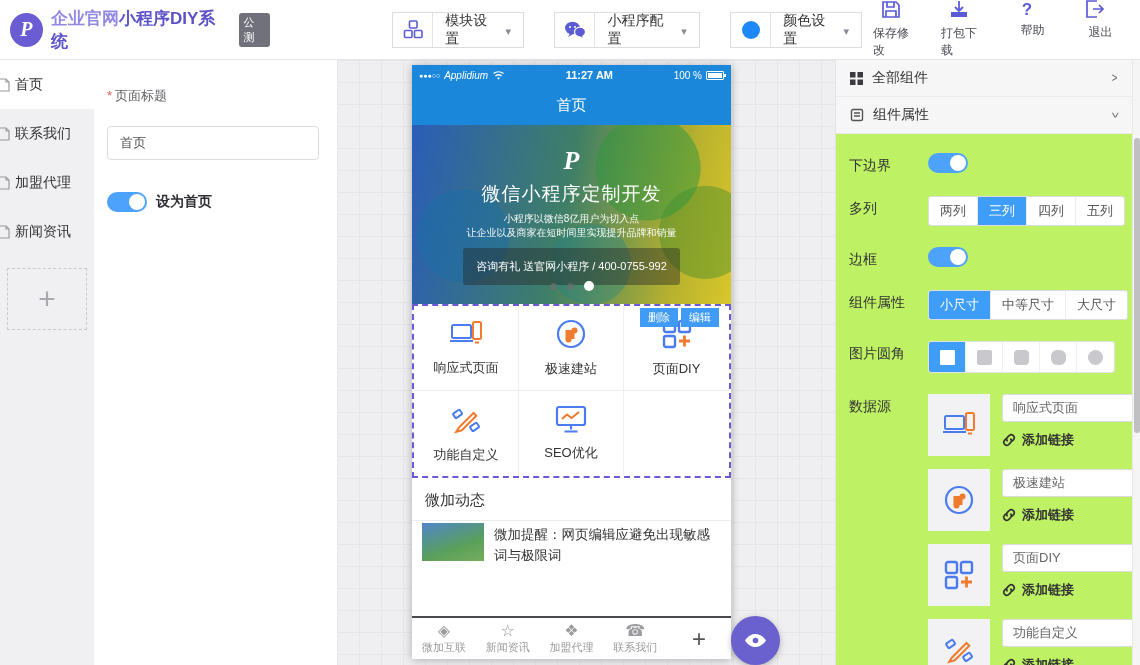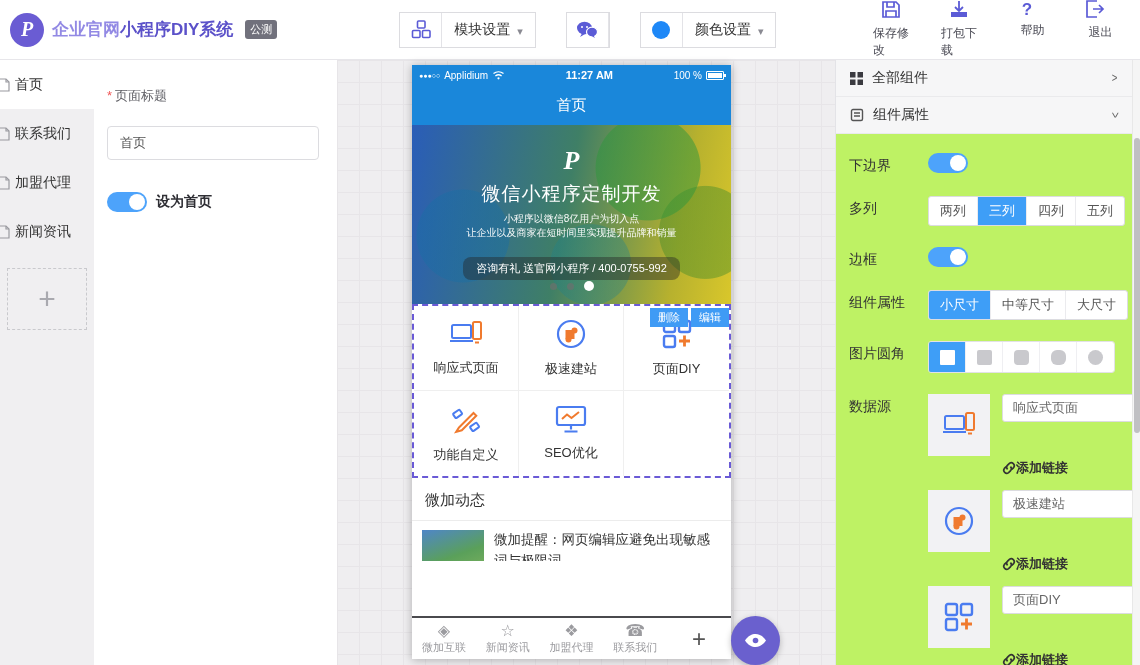--- a/index.html
+++ b/index.html
@@ -41,53 +41,53 @@
   .toggle-row { margin-top:32px; display:flex; align-items:center; gap:9px; font-size:14px; color:#2f2f35; font-weight:bold; }
   .switch { width:40px; height:20px; border-radius:10px; background:#4da3fb; position:relative; flex:0 0 40px; cursor:pointer; }
   .switch::after { content:""; position:absolute; top:2px; right:2px; width:16px; height:16px; border-radius:50%; background:#fff; }
 
   
   .canvas { flex:1; position:relative; background-color:#efeef0;
     background-image:linear-gradient(#e7e5e8 1px,transparent 1px),linear-gradient(90deg,#e7e5e8 1px,transparent 1px);
     background-size:22px 22px; }
   .phone { position:absolute; left:75px; top:5px; width:319px; height:594px; background:#fff; box-shadow:0 1px 9px rgba(0,0,0,.28); display:flex; flex-direction:column; overflow:hidden; }
   .status-bar { flex:0 0 20px; background:#1a87da; color:#fff; display:flex; align-items:center; padding:0 7px; font-size:10px; }
-  .sb-left { display:flex; align-items:center; gap:4px; }
+  .sb-left { display:flex; align-items:center; gap:4px;font-style:italic; }
   .sb-signal { font-size:7px; letter-spacing:0; }
   .sb-carrier { font-size:10px; }
   .sb-time { flex:1; text-align:center; font-weight:bold; font-size:11px; }
   .sb-right { display:flex; align-items:center; gap:4px; }
   .battery { width:18px; height:9px; border:1px solid #fff; border-radius:1px; position:relative; padding:1px; }
   .battery::after { content:""; position:absolute; right:-3px; top:2px; width:2px; height:3px; background:#fff; }
   .battery i { display:block; width:100%; height:100%; background:#fff; }
   .phone-titlebar { flex:0 0 40px; background:#1a87da; color:#fff; display:flex; align-items:center; justify-content:center; font-size:15px; }
   .banner { flex:0 0 179px; position:relative; text-align:center; color:#fff; overflow:hidden;
     background:
       radial-gradient(circle at 74% 24%, rgba(46,150,60,.50) 0 52px, rgba(46,150,60,0) 53px),
       radial-gradient(circle at 92% 60%, rgba(70,140,40,.45) 0 46px, rgba(70,140,40,0) 47px),
       radial-gradient(circle at 56% 78%, rgba(30,130,140,.35) 0 40px, rgba(30,130,140,0) 41px),
       radial-gradient(circle at 16% 62%, rgba(25,110,165,.45) 0 46px, rgba(25,110,165,0) 47px),
       linear-gradient(100deg,#2a5db8 0%,#3f7f66 48%,#b7b12e 82%,#d9c72b 100%); }
   .banner-logo { margin-top:21px; font-size:26px; font-weight:bold; font-style:italic; font-family:"Liberation Serif","DejaVu Serif",serif; }
   .banner-title { margin-top:5px; font-size:19px; letter-spacing:1px; }
   .banner-sub { margin-top:5px; font-size:10px; line-height:1.35; opacity:.96; }
-  .banner-promo { display:inline-block; margin-top:18px; background:rgba(35,35,35,.42); border-radius:8px; padding:4px 13px; font-size:11px; }
+  .banner-promo { display:inline-block; margin-top:9px; background:rgba(35,35,35,.42); border-radius:3px; padding:11px 13px; font-size:11px; }
   .banner-dots { position:absolute; left:0; right:0; bottom:13px; display:flex; align-items:center; justify-content:center; gap:10px; }
   .dot { width:7px; height:7px; border-radius:50%; background:rgba(110,110,110,.65); cursor:pointer; }
   .dot.active { width:10px; height:10px; background:#fff; }
   .section-head { flex:0 0 46px; display:flex; align-items:center; justify-content:center; font-size:16px; color:#55555c; }
   .component { border:2px dashed #6a5ad6; position:relative; cursor:pointer; }
   .adv-grid { display:grid; grid-template-columns:repeat(3,1fr); }
   .adv-cell { height:85px; display:flex; flex-direction:column; align-items:center; justify-content:center; gap:7px; font-size:13px; color:#333; border-right:1px solid #efefef; border-bottom:1px solid #efefef; background:#fff; }
   .adv-cell:nth-child(3n) { border-right:none; }
   .adv-cell:nth-child(n+4) { border-bottom:none; }
-  .comp-badges { position:absolute; top:2px; right:0; display:flex; gap:3px; z-index:2; }
+  .comp-badges { position:absolute; top:2px; right:10px; display:flex; gap:3px; z-index:2; }
   .comp-badge { background:#3f9bf5; color:#fff; font-size:11px; padding:2px 8px; cursor:pointer; }
   .news-head { padding:13px 13px 10px 13px; font-size:15px; color:#333; border-bottom:1px solid #ececec; }
-  .news-item { display:flex; gap:10px; padding:9px 12px 0 10px; height:40px; overflow:hidden; }
+  .news-item { display:flex; gap:10px; padding:9px 12px 0 10px; height:40px; overflow:hidden;align-items:center; }
   .news-thumb { flex:0 0 62px; height:46px; position:relative; background:linear-gradient(160deg,#4f86c8 0%,#5aa05a 55%,#7fb35e 100%); overflow:hidden; }
   .news-title { font-size:13.5px; line-height:1.55; color:#333; }
   .tabbar { margin-top:auto; flex:0 0 43px; border-top:2px solid #4a4a4e; display:flex; align-items:center; background:#fff; }
   .tab { flex:1; display:flex; flex-direction:column; align-items:center; gap:0px; color:#9b9b9f; font-size:11px; cursor:pointer; }
   .tab-glyph { font-size:16px; line-height:18px; color:#9b9b9f; }
   .tab-plus::before { content:"+"; font-size:24px; color:#555; font-weight:300; }
   .eye-btn { position:absolute; left:394px; top:556px; width:49px; height:49px; border-radius:50%; background:#6a60ce; display:flex; align-items:center; justify-content:center; box-shadow:0 2px 6px rgba(0,0,0,.25); cursor:pointer; }
 
   
   .inspector { flex:0 0 305px; background:#bef264; border-left:1px solid #e3e3e7; position:relative; display:flex; flex-direction:column; }
@@ -106,21 +106,21 @@
   .radius-cell { width:37px; height:30px; display:flex; align-items:center; justify-content:center; border-right:1px solid #efeff2; cursor:pointer; background:#fff; }
   .radius-cell:last-child { border-right:none; }
   .radius-cell.selected { background:#3e9ef7; }
   .shape { width:15px; height:15px; background:#c9c9cd; }
   .radius-cell.selected .shape { background:#fff; border-radius:1px; }
   .r1{border-radius:2px;} .r2{border-radius:4px;} .r3{border-radius:6px;} .r4{border-radius:50%;}
   .ds-row { display:flex; margin-bottom:13px; }
   .ds-tile { flex:0 0 62px; height:62px; background:#f2f2f4; display:flex; align-items:center; justify-content:center; }
   .ds-right { margin-left:12px; display:flex; flex-direction:column; gap:9px; }
   .ds-input { width:135px; height:28px; border:1px solid #dcdce0; border-radius:3px; font-size:13px; color:#666; padding:0 10px; outline:none; font-family:inherit; }
-  .ds-link { display:flex; align-items:center; font-size:13px; color:#333; font-weight:bold; cursor:pointer;margin-top:28px; }
+  .ds-link { display:flex; align-items:center; gap:6px; font-size:13px; color:#333; font-weight:bold; cursor:pointer; }
   .scrollbar { position:absolute; top:0; right:0; bottom:0; width:8px; background:#f5f5f5; border-left:1px solid #e8e8e8; }
   .scroll-thumb { position:absolute; top:78px; left:1px; width:6px; height:295px; background:#c0c0c3; border-radius:3px; cursor:pointer; }
 </style>
 </head>
 <body>
 
 <div class="app">
 
   <div class="header">
     <div class="brand">
@@ -149,20 +149,24 @@
         <span class="menu-icon-cell">
           <svg width="22" height="18" viewBox="0 0 22 18">
               <ellipse cx="8.5" cy="7" rx="7.5" ry="6.3" fill="#5b5bd6"></ellipse>
               <path d="M4 16l2-3.5 3 .5z" fill="#5b5bd6"></path>
               <ellipse cx="16" cy="11" rx="5.5" ry="4.8" fill="#5b5bd6" stroke="#fff" stroke-width="1.2"></ellipse>
               <path d="M19 17l-1.5-2.5-2.5.3z" fill="#5b5bd6"></path>
               <circle cx="6" cy="6" r="1" fill="#fff"></circle>
               <circle cx="11" cy="6" r="1" fill="#fff"></circle>
             </svg>
         </span>
+        <span class="menu-label-cell">
+            <span>小程序配置</span>
+            <i class="dd-arrow"></i>
+          </span>
       </div>
       <div class="menu-btn">
         <span class="menu-icon-cell">
             <span class="color-dot"></span>
           </span>
         <span class="menu-label-cell">
             <span>颜色设置</span>
             <i class="dd-arrow"></i>
           </span>
       </div>

